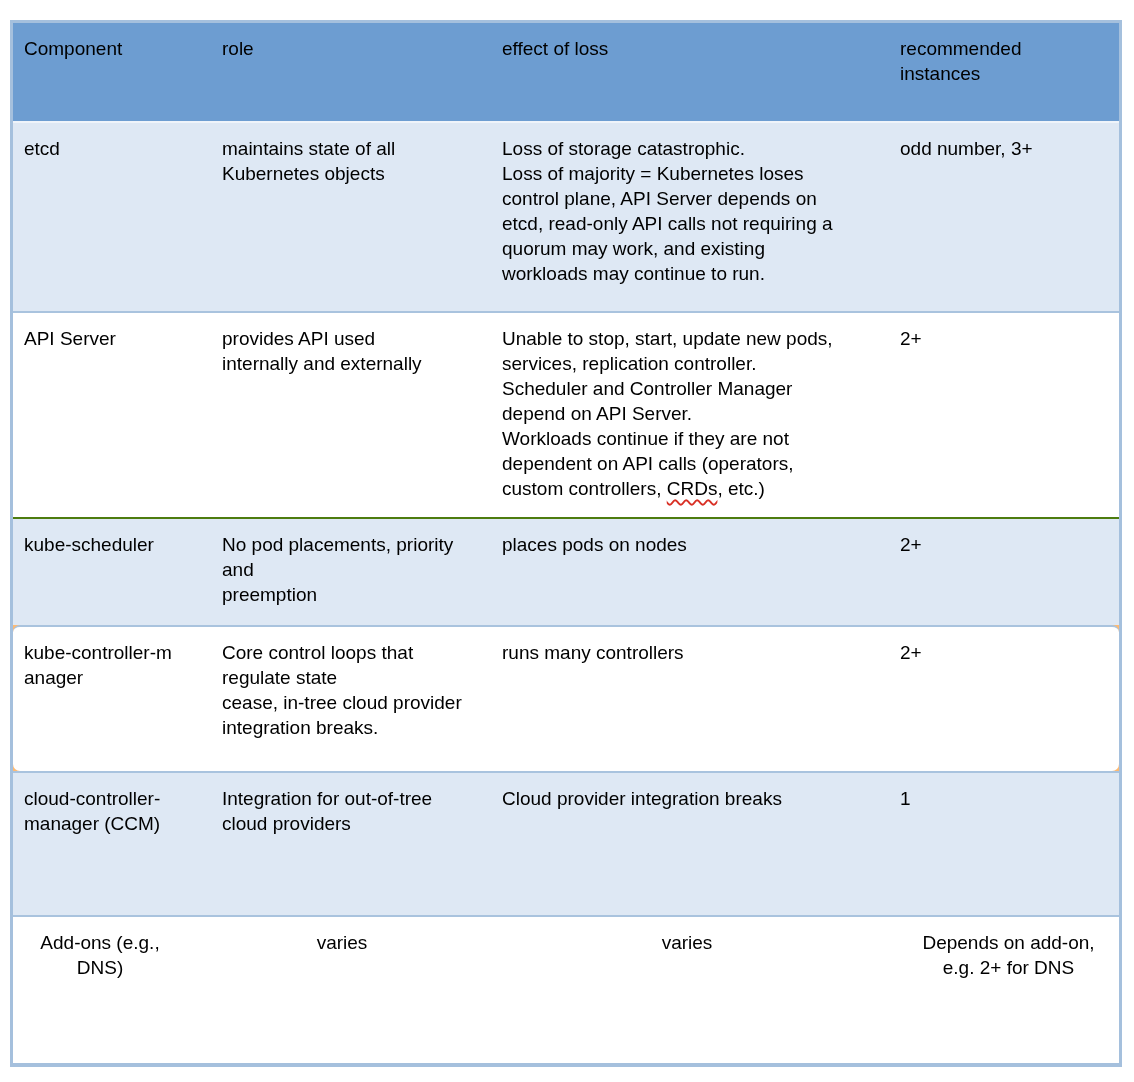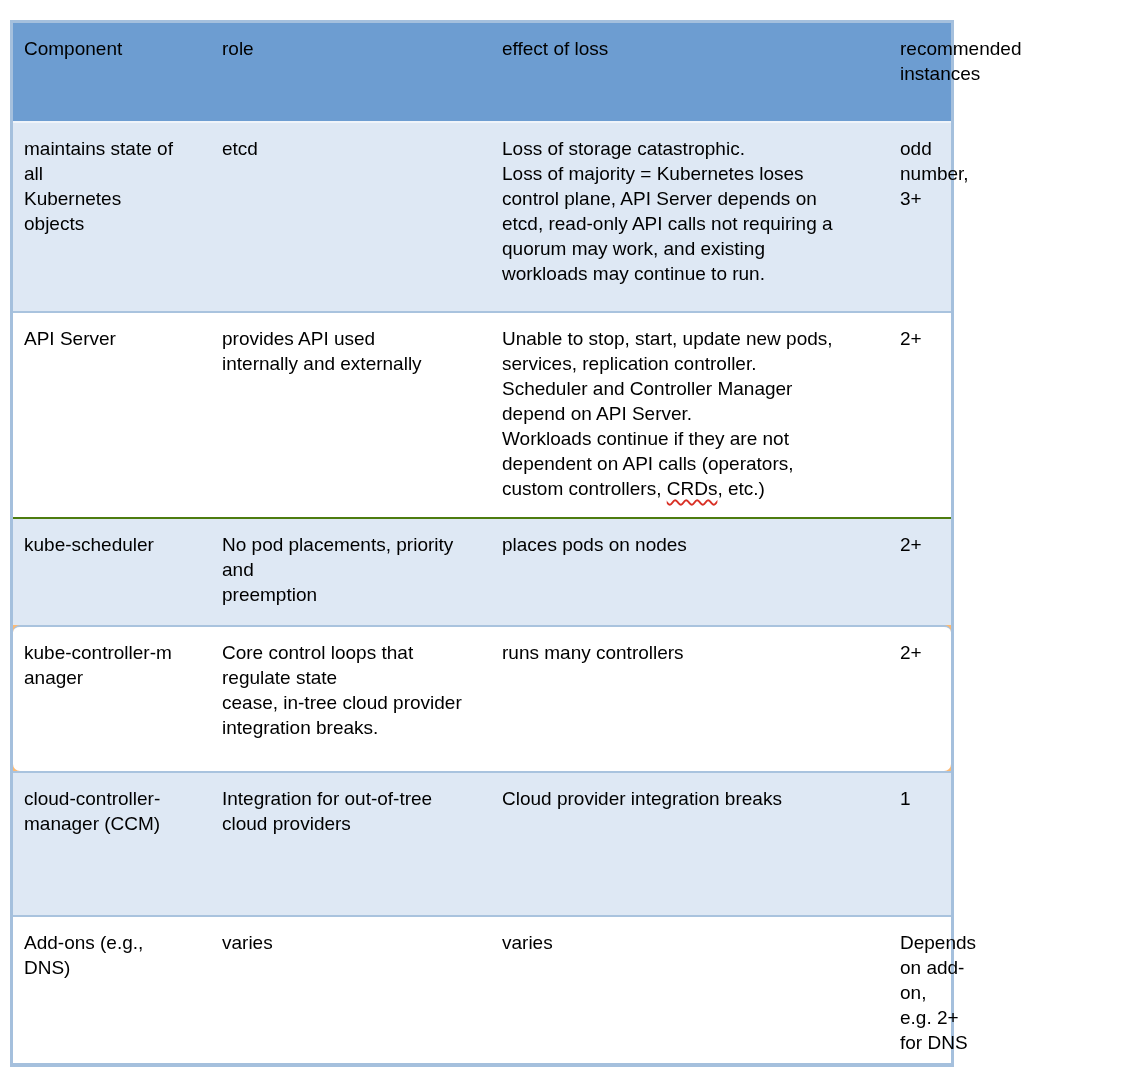--- a/index.html
+++ b/index.html
@@ -11,42 +11,42 @@
   .page {
     width: 1134px;
     height: 1082px;
     position: relative;
     background: #ffffff;
   }
   .k8s-table {
     position: absolute;
     left: 10px;
     top: 20px;
-    width: 944px;
+    width: 1112px;
     border: 3px solid #a5c0dd;
     border-bottom-width: 4px;
     display: flex;
     flex-direction: column;
     background: #fdba74;
   }
   .trow {
     display: grid;
     grid-template-columns: 198px 280px 398px 1fr;
     padding-left: 11px;
     width: 100%;
   }
   .trow.header { background: #6d9dd1; min-height: 98px; }
   .trow.shade  { background: #dee8f4; }
   .trow.plain  { background: #ffffff; }
   .trow.r1 { min-height: 190px; border-top: 2px solid #eff4fa; }
   .trow.r2 { min-height: 206px; border-top: 2px solid #a9c3de; }
   .trow.r3 { min-height: 108px; border-top: 2px solid #4d7c0f; }
   .trow.r4 { min-height: 146px; border-top: 2px solid #a9c3de; border-radius: 7px; }
   .trow.r5 { min-height: 144px; border-top: 2px solid #a9c3de; }
-  .trow.r6 { min-height: 148px; border-top: 2px solid #a9c3de; }
+  .trow.r6 { min-height: 148px; border-top: 2px solid #a9c3de; text-align: center; }
   .cell {
     font-size: 19px;
     line-height: 25px;
     padding-top: 13px;
     white-space: pre-line;
     padding-right: 28px;
   }
   .cell.c1 { padding-right: 46px; }
   .cell.c2 { padding-right: 40px; }
   .cell.c4 { padding-right: 2px; }
@@ -67,23 +67,23 @@
 
     <div class="trow header">
       <div class="cell c1">Component</div>
       <div class="cell c2">role</div>
       <div class="cell c3">effect of loss</div>
       <div class="cell c4">recommended
 instances</div>
     </div>
 
     <div class="trow r1 shade">
+      <div class="cell c1">etcd</div>
       <div class="cell c2">maintains state of all
 Kubernetes objects</div>
-      <div class="cell c1">etcd</div>
       <div class="cell c3">Loss of storage catastrophic.
 Loss of majority = Kubernetes loses
 control plane, API Server depends on
 etcd, read-only API calls not requiring a
 quorum may work, and existing
 workloads may continue to run.</div>
       <div class="cell c4">odd number, 3+</div>
     </div>
 
     <div class="trow r2 plain">

